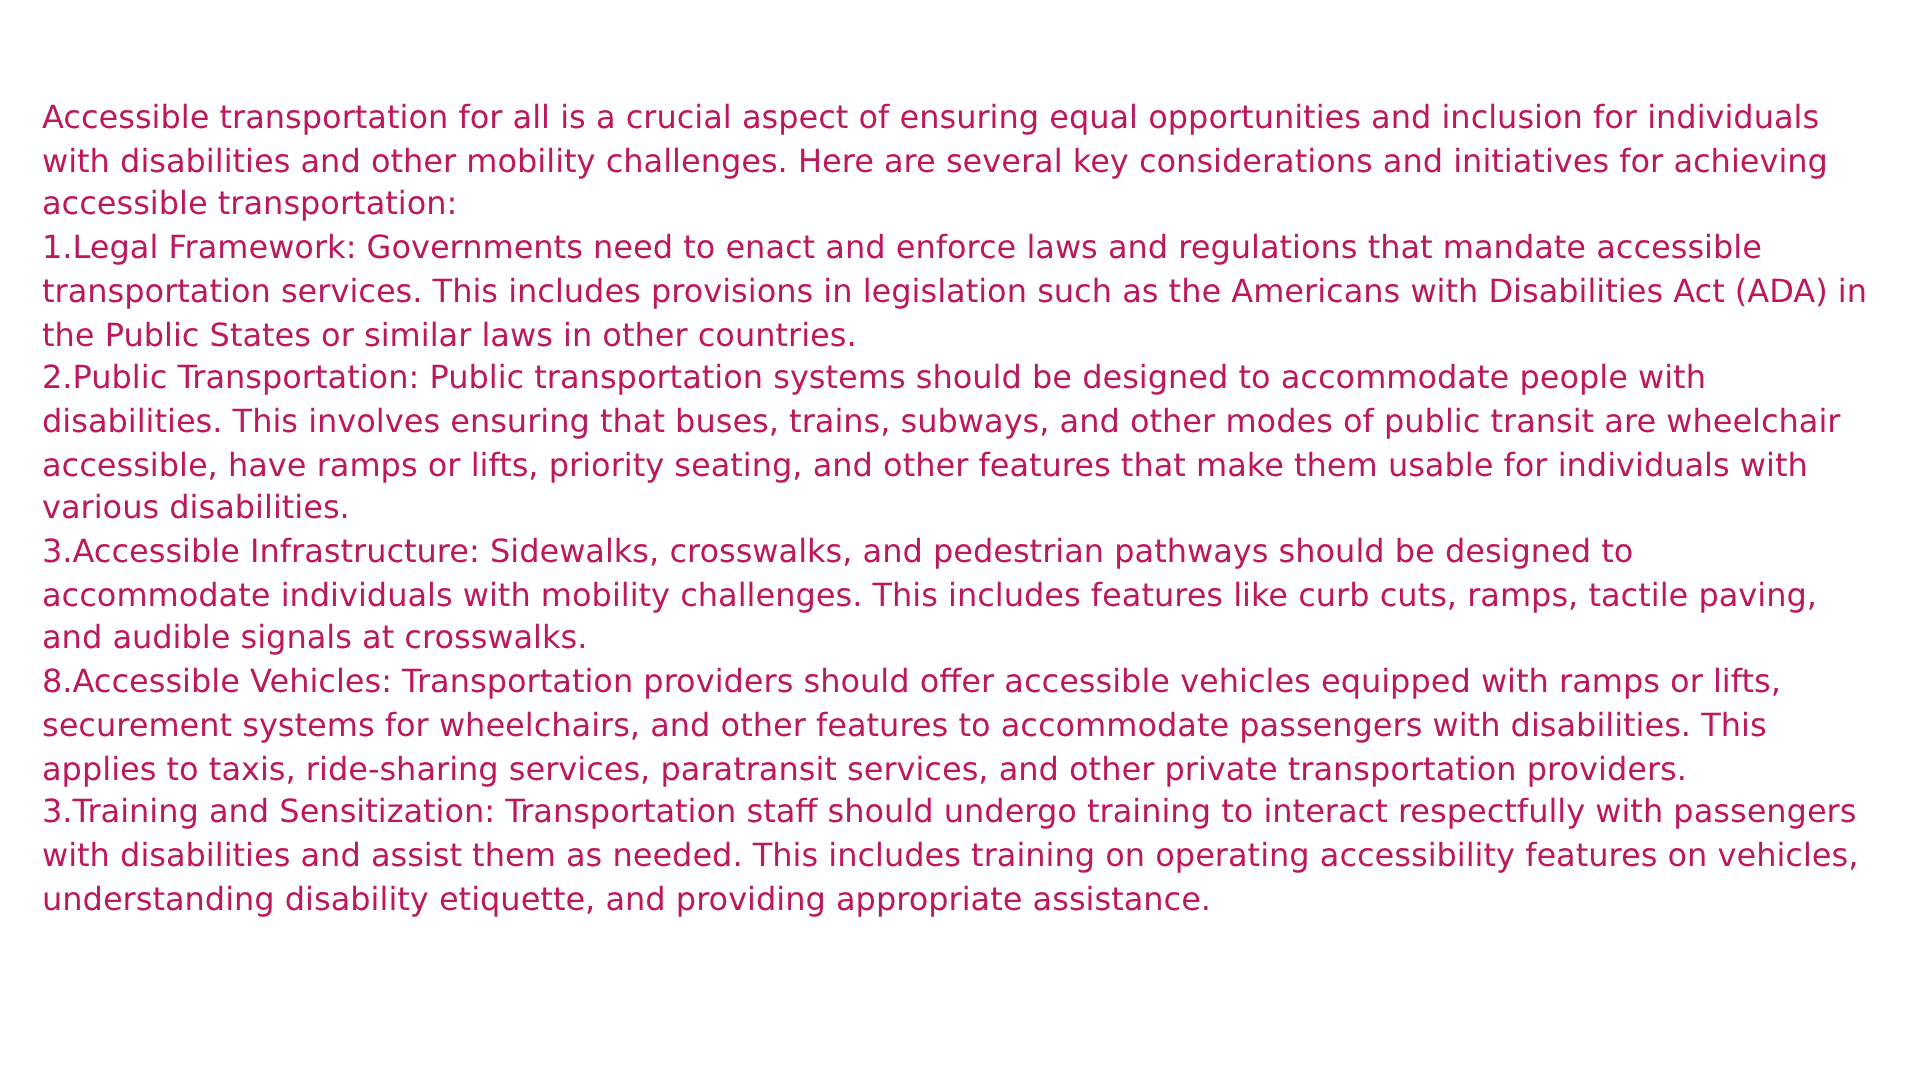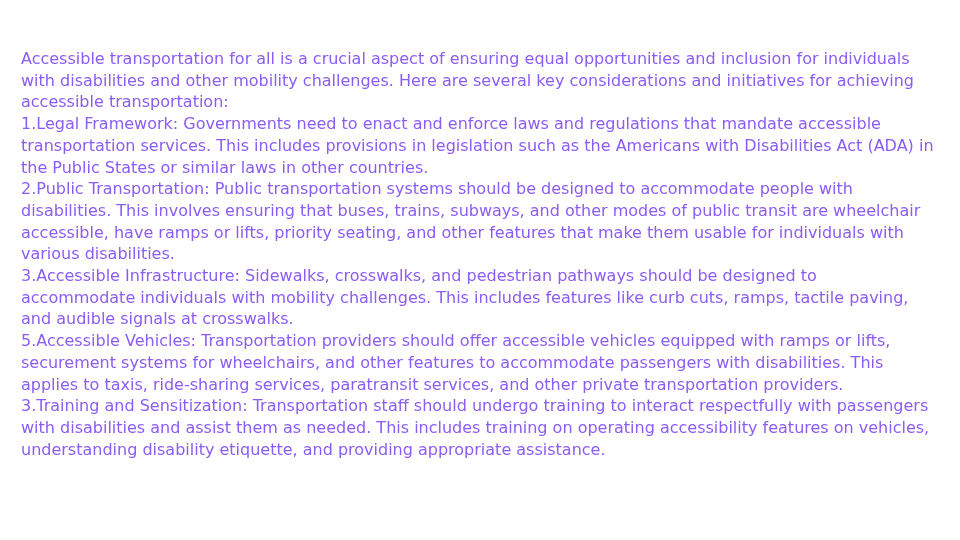--- a/index.html
+++ b/index.html
@@ -14,21 +14,21 @@
     background: #ffffff;
     overflow: hidden;
   }
   .content {
     box-sizing: border-box;
     width: 960px;
     padding: 48px 26px 0 21px;
     font-family: "DejaVu Sans", "Liberation Sans", sans-serif;
     font-size: 16px;
     line-height: 21.7px;
-    color: #8b5cf6;
+    color: #be185d;
     text-align: left;
   }
   .content p {
     margin: 0;
     padding: 0;
   }
   .item-label {
     font-weight: normal;
   }
 </style>
@@ -38,19 +38,19 @@
 <div class="page">
   <div class="content">
     <p>Accessible transportation for all is a crucial aspect of ensuring equal opportunities and inclusion for individuals with disabilities and other mobility challenges. Here are several key considerations and initiatives for achieving accessible transportation:</p>
     <div id="items-container">
   <p><span class="item-label">1.Legal Framework</span><span class="item-text">: Governments need to enact and enforce laws and regulations that mandate accessible transportation services. This includes provisions in legislation such as the Americans with Disabilities Act (ADA) in the Public States or similar laws in other countries.</span></p>
 
   <p><span class="item-label">2.Public Transportation</span><span class="item-text">: Public transportation systems should be designed to accommodate people with disabilities. This involves ensuring that buses, trains, subways, and other modes of public transit are wheelchair accessible, have ramps or lifts, priority seating, and other features that make them usable for individuals with various disabilities.</span></p>
 
   <p><span class="item-label">3.Accessible Infrastructure</span><span class="item-text">: Sidewalks, crosswalks, and pedestrian pathways should be designed to accommodate individuals with mobility challenges. This includes features like curb cuts, ramps, tactile paving, and audible signals at crosswalks.</span></p>
 
-  <p><span class="item-label">5.Accessible Vehicles</span><span class="item-text">: Transportation providers should offer accessible vehicles equipped with ramps or lifts, securement systems for wheelchairs, and other features to accommodate passengers with disabilities. This applies to taxis, ride-sharing services, paratransit services, and other private transportation providers.</span></p>
+  <p><span class="item-label">8.Accessible Vehicles</span><span class="item-text">: Transportation providers should offer accessible vehicles equipped with ramps or lifts, securement systems for wheelchairs, and other features to accommodate passengers with disabilities. This applies to taxis, ride-sharing services, paratransit services, and other private transportation providers.</span></p>
 
   <p><span class="item-label">3.Training and Sensitization</span><span class="item-text">: Transportation staff should undergo training to interact respectfully with passengers with disabilities and assist them as needed. This includes training on operating accessibility features on vehicles, understanding disability etiquette, and providing appropriate assistance.</span></p>
 
 </div>
   </div>
 </div>
 
 </body></html>

